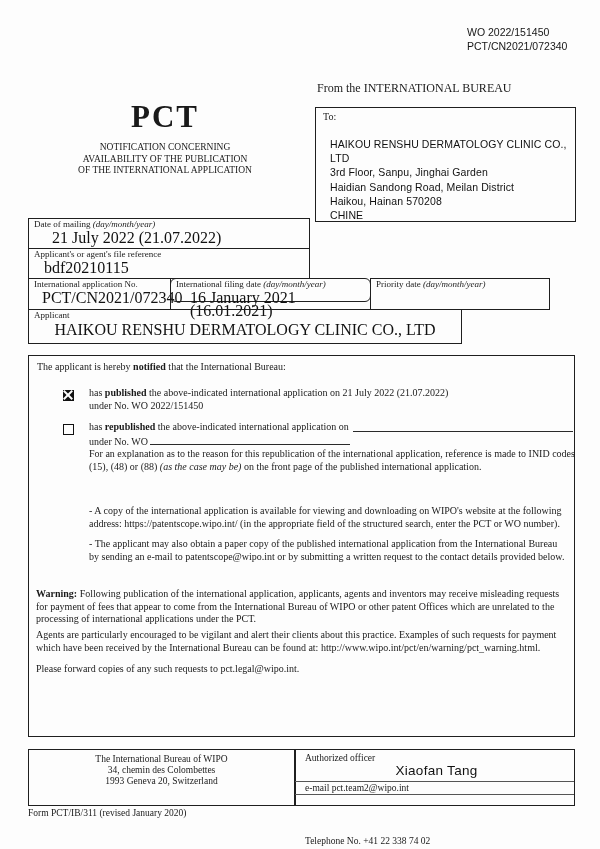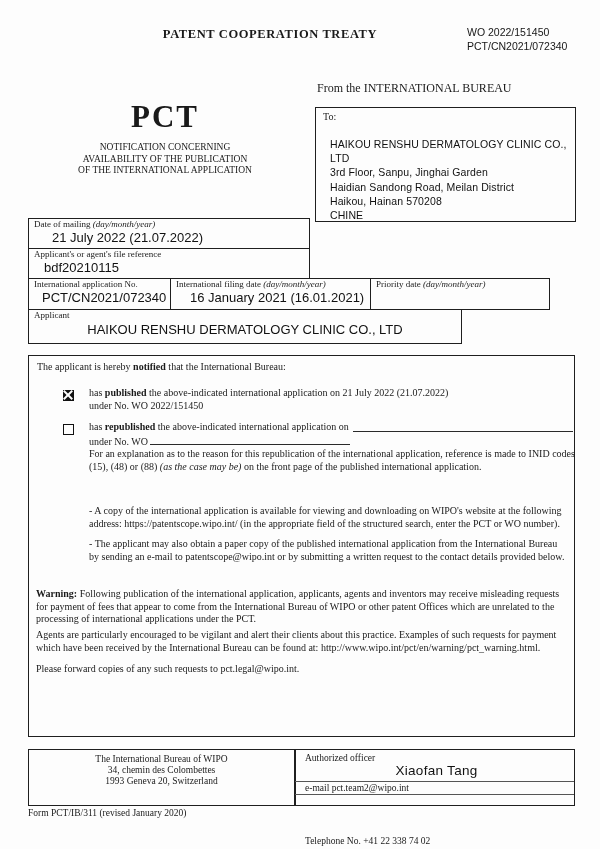--- a/index.html
+++ b/index.html
@@ -6,21 +6,21 @@
   .page{
     position:relative;width:600px;height:849px;background:#fdfdfd;
     font-family:"Liberation Serif", serif;color:#1a1a1a;overflow:hidden;
   }
   .sans{font-family:"Liberation Sans", sans-serif;}
   .it{font-style:italic;}
   .b{font-weight:bold;}
   .abs{position:absolute;}
   .box{position:absolute;border:1.5px solid #1f1f1f;box-sizing:border-box;}
   .lbl{font-size:9px;line-height:11px;}
-  .val{font-family:Liberation Sans, sans-serif;font-size:13px;line-height:13px;color:#111;}
+  .val{font-family:Liberation Serif, serif;font-size:16px;line-height:13px;color:#111;}
 
   .hdr-title{position:absolute;left:0;right:60px;top:27px;text-align:center;
     font-weight:bold;font-size:12.5px;letter-spacing:.6px;}
   .hdr-nums{position:absolute;left:467px;top:25px;font-size:10.5px;line-height:14px;color:#161616;}
   .from-line{position:absolute;left:317px;top:81px;font-size:12px;}
 
   .pct-logo{position:absolute;left:60px;top:99px;width:210px;text-align:center;
     font-weight:bold;font-size:31px;letter-spacing:2px;}
   .notif{position:absolute;left:35px;top:142px;width:260px;text-align:center;
     font-size:9.5px;line-height:11.5px;}
@@ -60,21 +60,20 @@
   .hline2{position:absolute;left:266px;right:0;top:44px;height:1px;background:#555;}
   .email-line{position:absolute;left:276px;top:32.5px;font-size:9.5px;}
   .phone-line{position:absolute;left:276px;top:45.5px;font-size:9.5px;margin-top:40px;}
   .form-id{position:absolute;left:28px;top:808px;font-size:9.5px;}
 </style>
 </head>
 <body>
 
 <div class="page">
 
-  <div class="hdr-title">PATENT COOPERATION TREATY</div>
   <div class="hdr-nums sans">
     <div>WO 2022/151450</div>
     <div>PCT/CN2021/072340</div>
   </div>
   <div class="from-line">From the INTERNATIONAL BUREAU</div>
 
   <div class="pct-logo">PCT</div>
   <div class="notif">
     <div>NOTIFICATION CONCERNING</div>
     <div>AVAILABILITY OF THE PUBLICATION</div>
@@ -98,21 +97,21 @@
     <span class="val">21 July 2022 (21.07.2022)</span>
   </div>
   <div class="box cell cell-pad" style="left:28px;top:248px;width:282px;height:31px;">
     <span class="lbl">Applicant's or agent's file reference</span>
     <span class="val" style="margin-left:10px;">bdf20210115</span>
   </div>
   <div class="box cell cell-pad" style="left:28px;top:278px;width:143px;height:32px;">
     <span class="lbl">International application No.</span>
     <span class="val" style="margin-left:8px;">PCT/CN2021/072340</span>
   </div>
-  <div class="box cell cell-pad" style="left:170px;top:278px;width:201px;height:32px;">
+  <div class="box cell cell-pad" style="left:170px;top:278px;width:201px;height:24px;border-radius:6px;">
     <span class="lbl"><span>International filing date </span><span class="it">(day/month/year)</span></span>
     <span class="val" style="margin-left:14px;">16 January 2021 (16.01.2021)</span>
   </div>
   <div class="box cell cell-pad" style="left:370px;top:278px;width:180px;height:32px;">
     <span class="lbl"><span>Priority date </span><span class="it">(day/month/year)</span></span>
     <span class="val"></span>
   </div>
   <div class="box cell cell-pad" style="left:28px;top:309px;width:434px;height:35px;">
     <span class="lbl">Applicant</span>
     <span class="val" style="margin:2px 0 0 0;text-align:center;">HAIKOU RENSHU DERMATOLOGY CLINIC CO., LTD</span>

